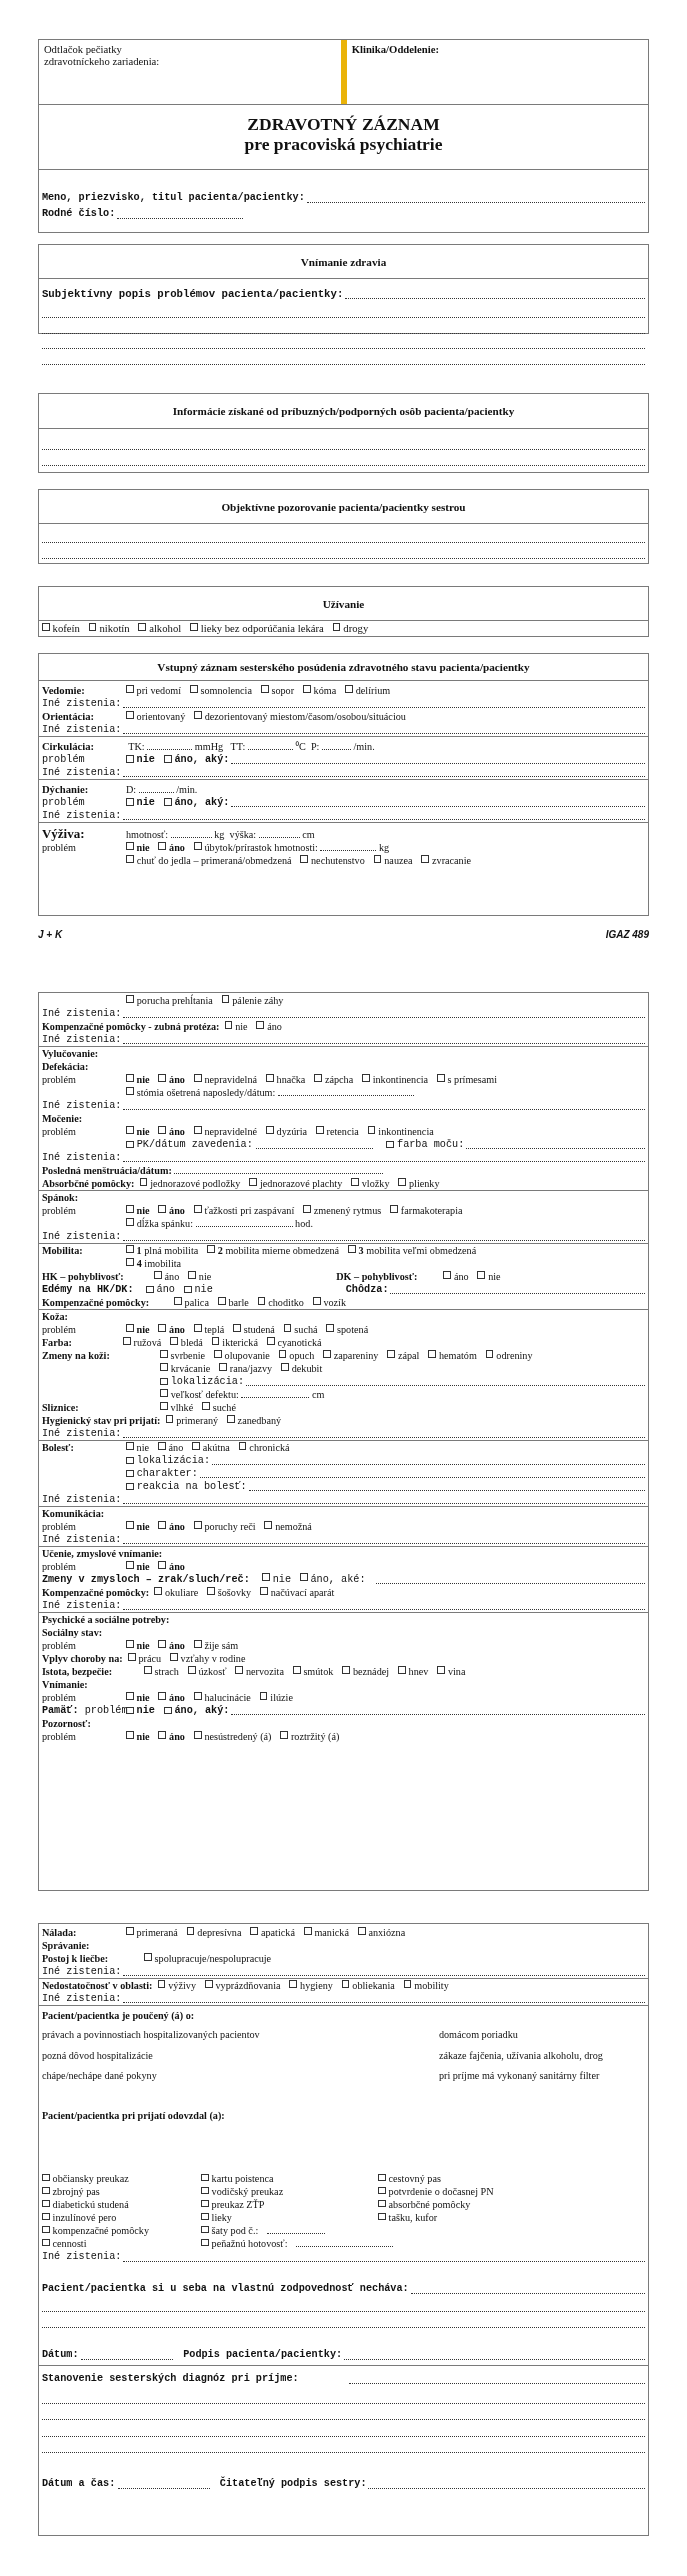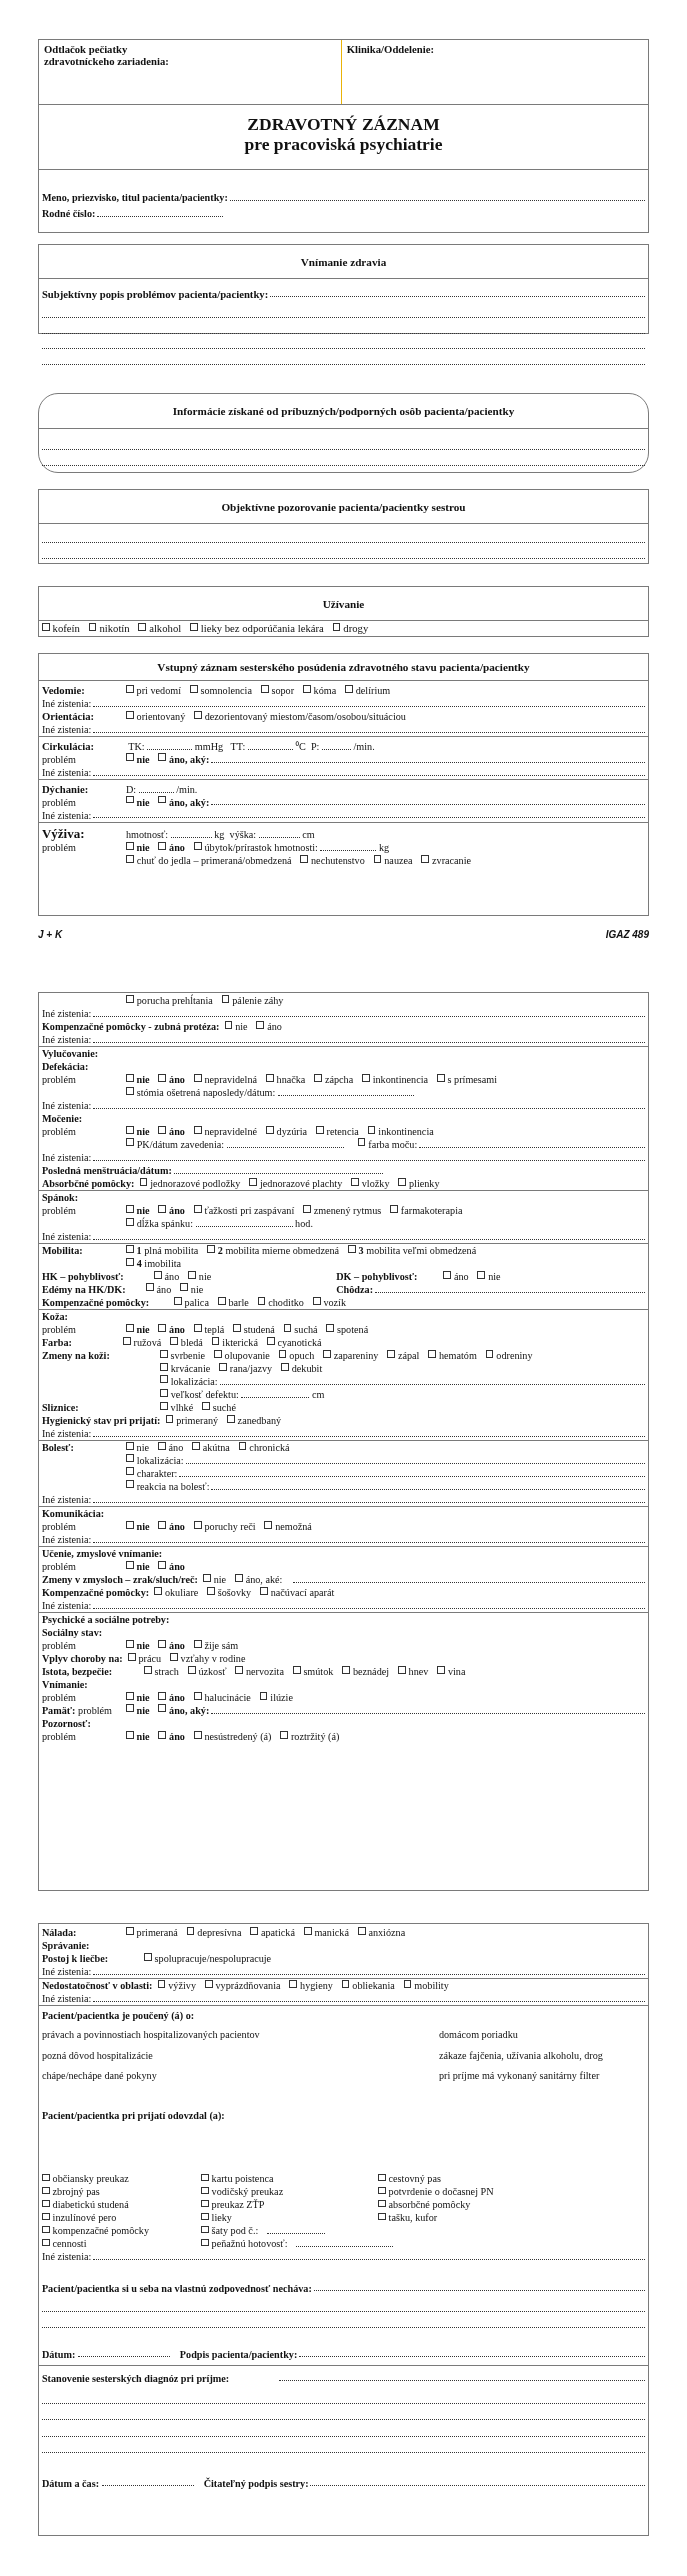--- a/index.html
+++ b/index.html
@@ -3,36 +3,36 @@
 <meta charset="utf-8">
 <style>
   html, body { margin:0; padding:0; background:#ffffff; }
   body { width:688px; height:2576px; position:relative; overflow:hidden;
          font-family:"Liberation Serif", serif; color:#111; font-size:10.2px; }
   .box { position:absolute; left:38px; width:611px; border:1px solid #7a7a7a; background:#fff; box-sizing:border-box; }
   .hdr { text-align:center; font-weight:bold; font-size:11.2px; border-bottom:1px solid #7a7a7a; display:flex; align-items:center; justify-content:center; }
   .row { position:relative; white-space:nowrap; line-height:13px; padding-left:2.9px; }
   .dots { display:inline-block; border-bottom:1px dotted #333; height:8.8px; vertical-align:baseline; }
   .fill { flex:1; border-bottom:1px dotted #333; height:8.8px; margin-left:1.9px; }
-  .frow { display:flex; align-items:flex-start; white-space:nowrap; line-height:13px; padding:0 2.9px; }
+  .frow { display:flex; align-items:center; white-space:nowrap; line-height:13px; padding:0 2.9px;font-family:Liberation Mono, monospace; }
   .b { font-weight:bold; }
   .cb { display:inline-block; width:5.8px; height:5.8px; border:1px solid #333; margin-right:2.9px; vertical-align:1px; }
   .opt { margin-right:8.8px; }
   .sep { border-top:1px solid #7a7a7a; }
   .lbl { display:inline-block; width:84px; }
   .indent { padding-left:87px; }
   .dotline { border-bottom:1px dotted #333; height:11.7px; margin:0 2.9px; }
   .footer { position:absolute; font-family:Liberation Sans, sans-serif; font-style:italic; font-weight:bold; font-size:10px; }
 </style>
 </head>
 <body>
 
 <div class="box" style="top:39px;height:194px;">
   <div style="display:flex;height:64px;border-bottom:1px solid #7a7a7a;">
-    <div style="width:292px;border-right:1px solid #eab308;padding:2.9px 4.9px;font-weight:bold;font-size:10.7px;line-height:12.6px;">
+    <div style="width:292px;border-right:6px solid #eab308;padding:2.9px 4.9px;font-weight:normal;font-size:10.7px;line-height:12.6px;">
       <div>Odtlačok pečiatky</div>
       <div>zdravotníckeho zariadenia:</div>
     </div>
     <div style="flex:1;padding:2.9px 4.9px;font-weight:bold;font-size:10.7px;">
       <span>Klinika/Oddelenie:</span>
     </div>
   </div>
   <div style="height:65px;border-bottom:1px solid #7a7a7a;text-align:center;font-weight:bold;font-size:17.5px;line-height:20.4px;padding-top:8.8px;box-sizing:border-box;">
     <div>ZDRAVOTNÝ ZÁZNAM</div>
     <div>pre pracoviská psychiatrie</div>
@@ -56,21 +56,21 @@
         <span>Subjektívny popis problémov pacienta/pacientky:</span>
         <span class="fill"></span>
       </div>
     <div class="dotline" style="height:14.6px;"></div>
     <div class="dotline" style="height:14.6px;"></div>
     <div class="dotline" style="height:14.6px;"></div>
     <div class="dotline" style="height:14.6px;"></div>
   </div>
 </div>
 
-<div class="box" style="top:393px;height:80px;border-radius:20px;">
+<div class="box" style="top:393px;height:80px;">
   <div class="hdr" style="height:34px;">Informácie získané od príbuzných/podporných osôb pacienta/pacientky</div>
   <div style="padding-top:5.8px;">
     <div class="dotline" style="height:14.6px;"></div>
     <div class="dotline" style="height:14.6px;"></div>
   </div>
 </div>
 
 <div class="box" style="top:489px;height:75px;">
   <div class="hdr" style="height:33px;">Objektívne pozorovanie pacienta/pacientky sestrou</div>
   <div style="padding-top:3.9px;">

